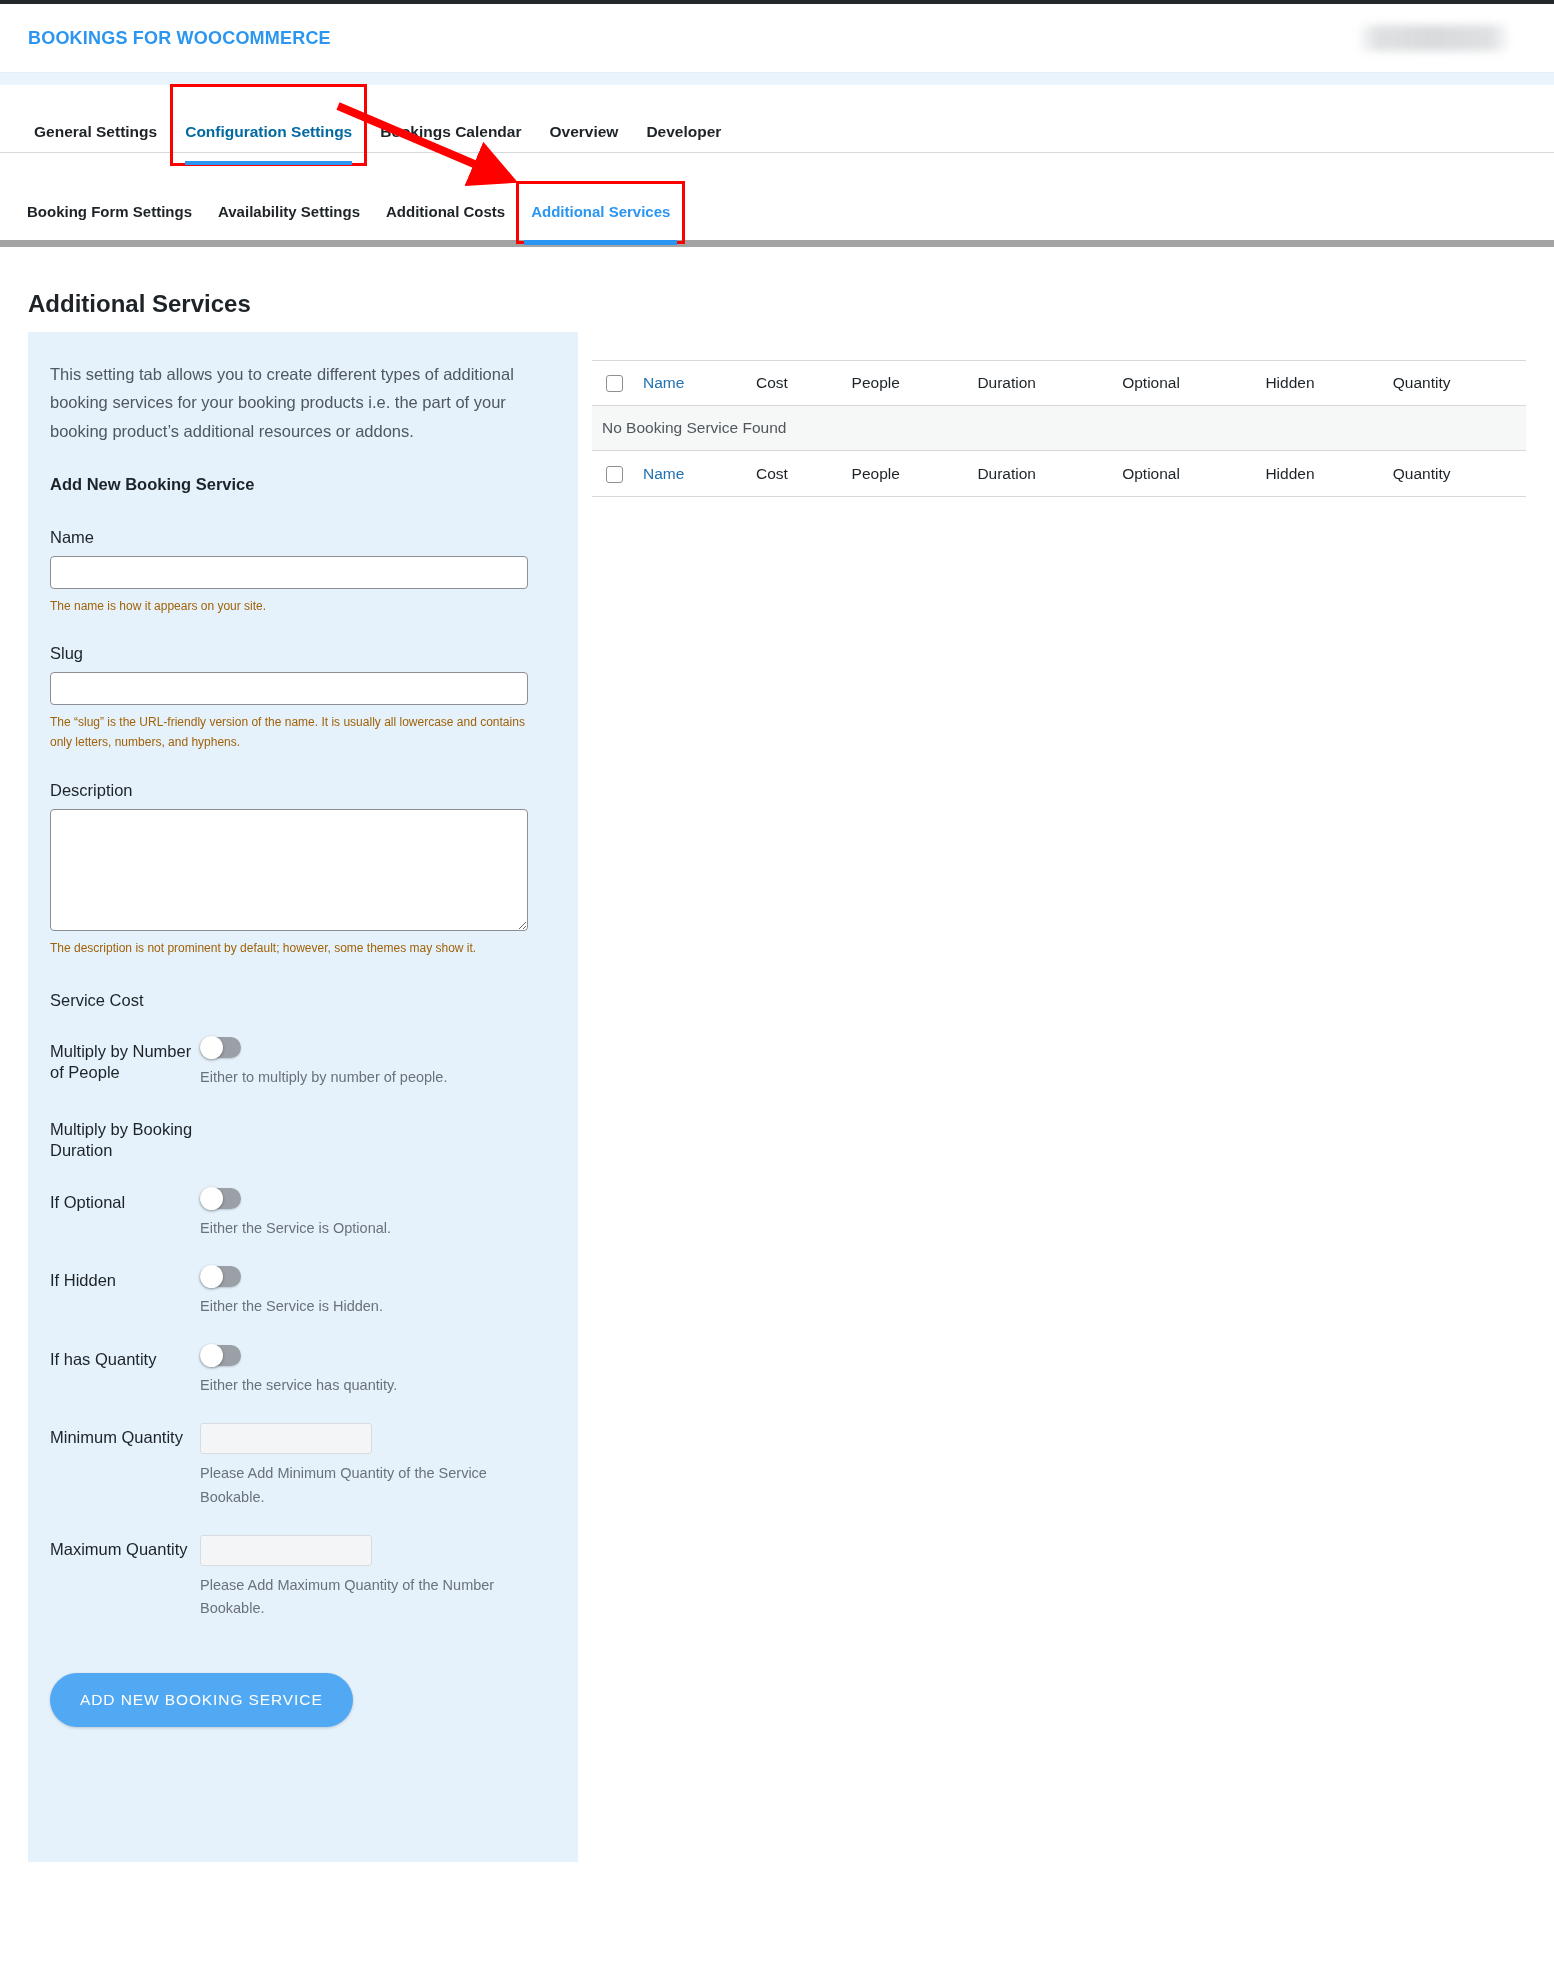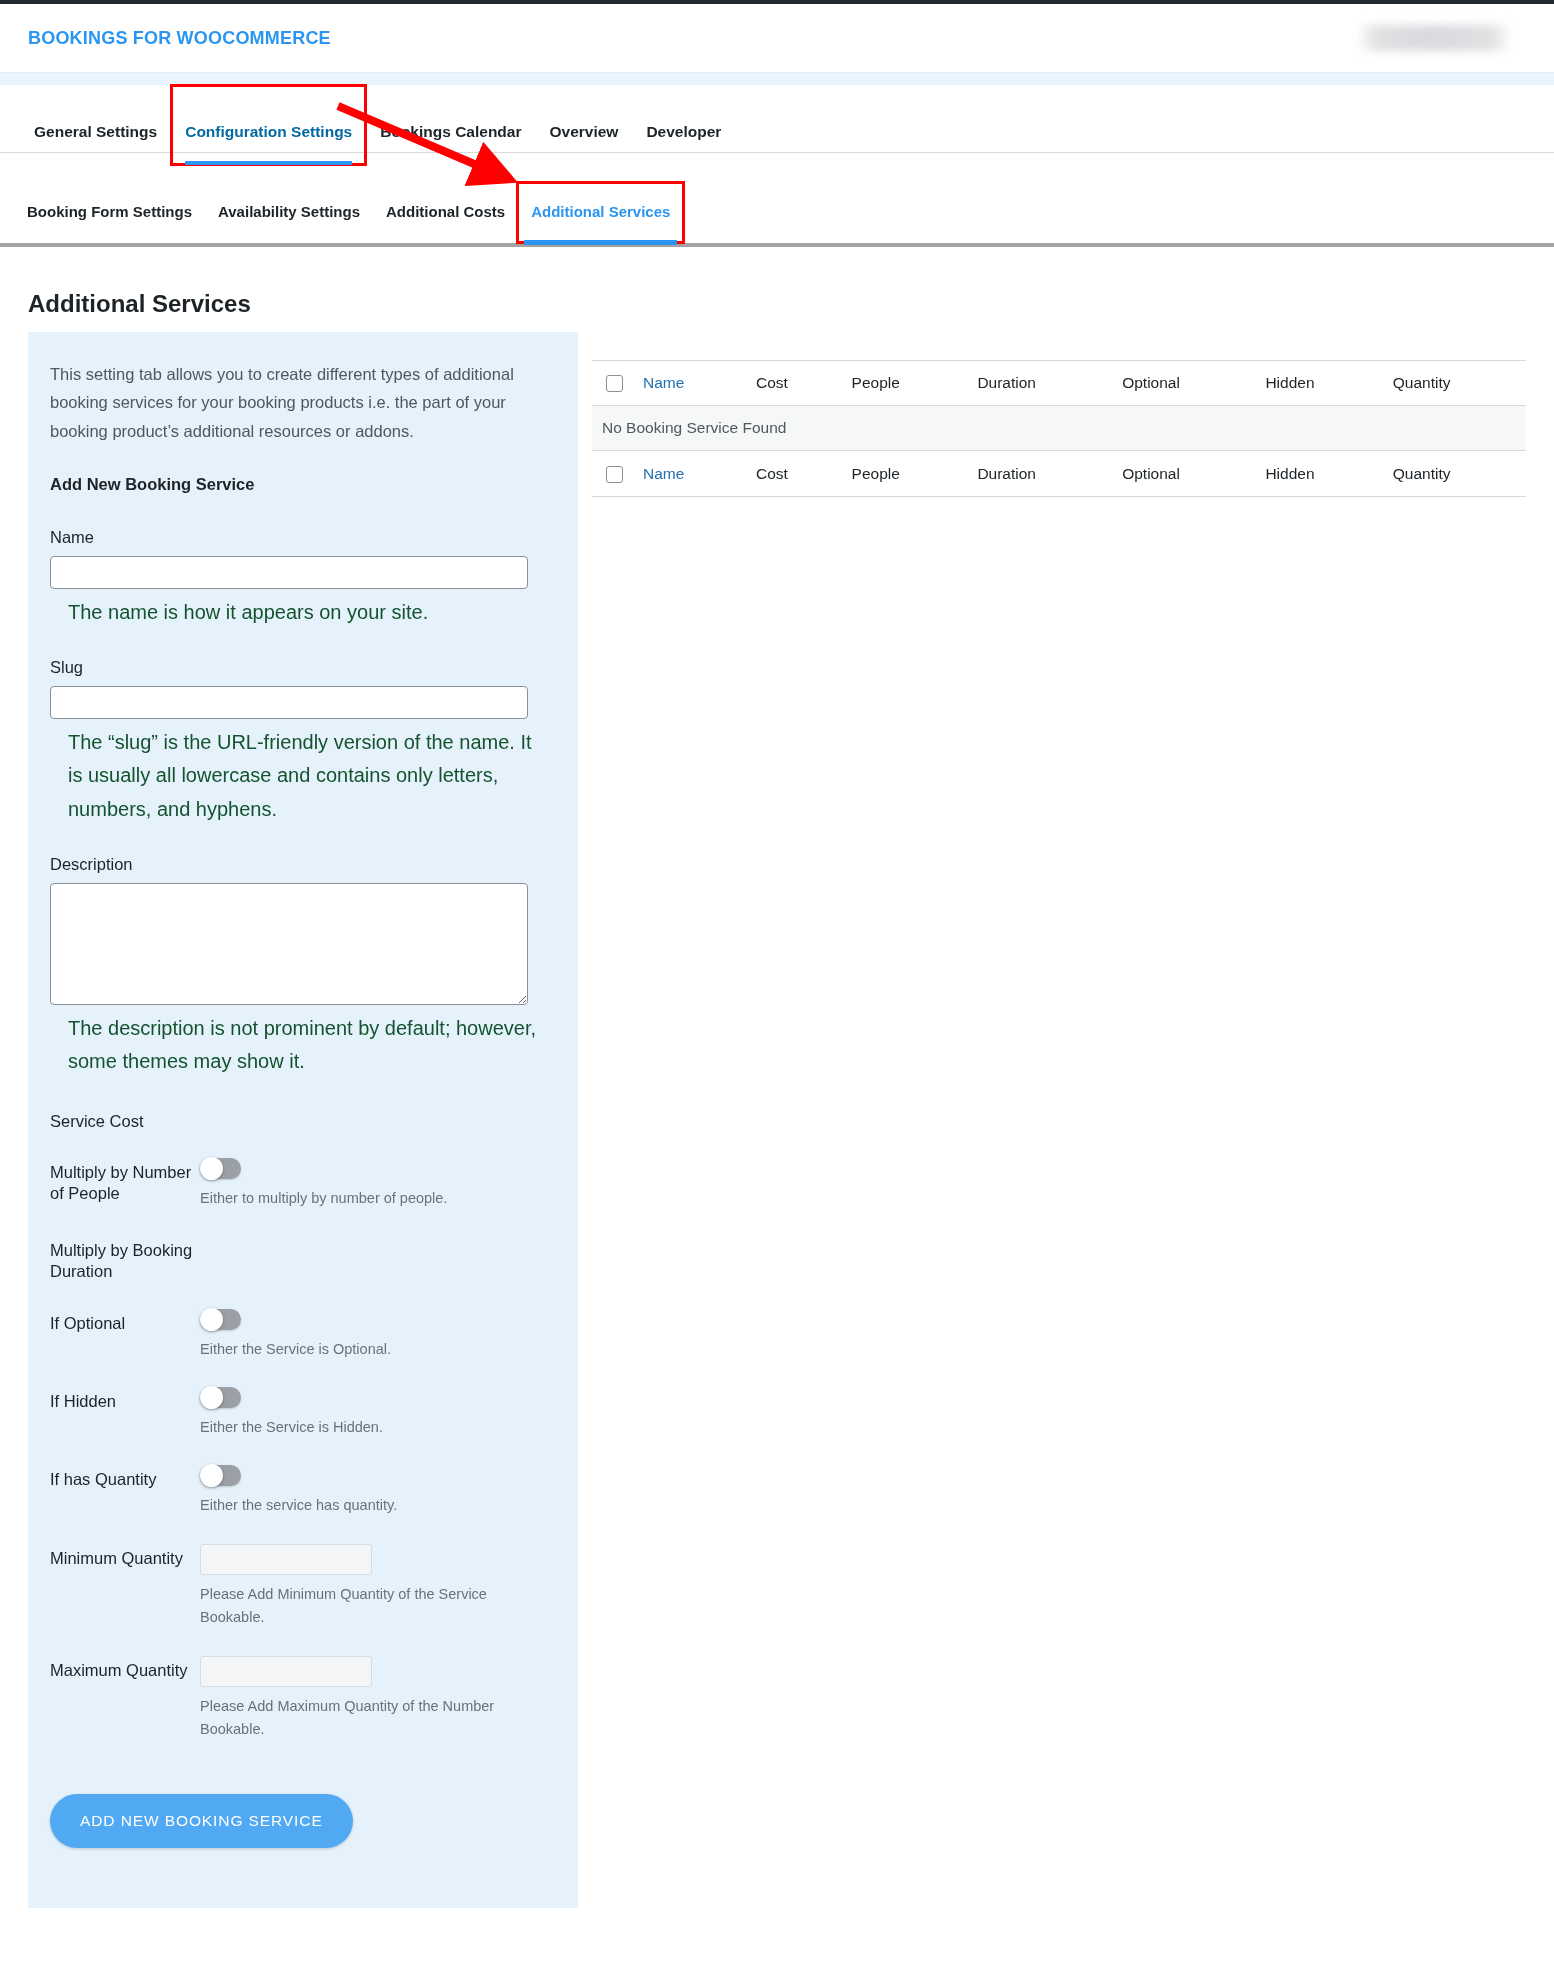--- a/index.html
+++ b/index.html
@@ -92,21 +92,21 @@
     outline-offset: -2px;
   }
 
   
   .secondary-tabs {
     position: relative;
     display: flex;
     align-items: flex-start;
     padding: 0 14px;
     height: 64px;
-    border-bottom: 4px solid #a3a3a3;
+    border-bottom: 7px solid #a3a3a3;
     margin-top: 30px;
     background: #fff;
   }
   .stab {
     position: relative;
     font-size: 15px;
     font-weight: bold;
     color: #1d2327;
     padding: 20px 13px 22px 13px;
     white-space: nowrap;
@@ -180,24 +180,24 @@
     height: 33px;
     border: 1px solid #8c8f94;
     border-radius: 4px;
     background: #fff;
     font-family: "Liberation Sans", sans-serif;
     font-size: 15px;
     padding: 0 8px;
     display: block;
   }
   .help {
-    font-size: 20px;
+    font-size: 12px;
     line-height: 1.68;
-    color: #14532d;
-    margin: 7px 0 28px 18px;
+    color: #a16207;
+    margin: 7px 0 28px 0;
     max-width: 480px;
   }
   textarea.desc-input {
     width: 478px;
     height: 122px;
     border: 1px solid #8c8f94;
     border-radius: 4px;
     background: #fff;
     font-family: "Liberation Sans", sans-serif;
     font-size: 15px;

